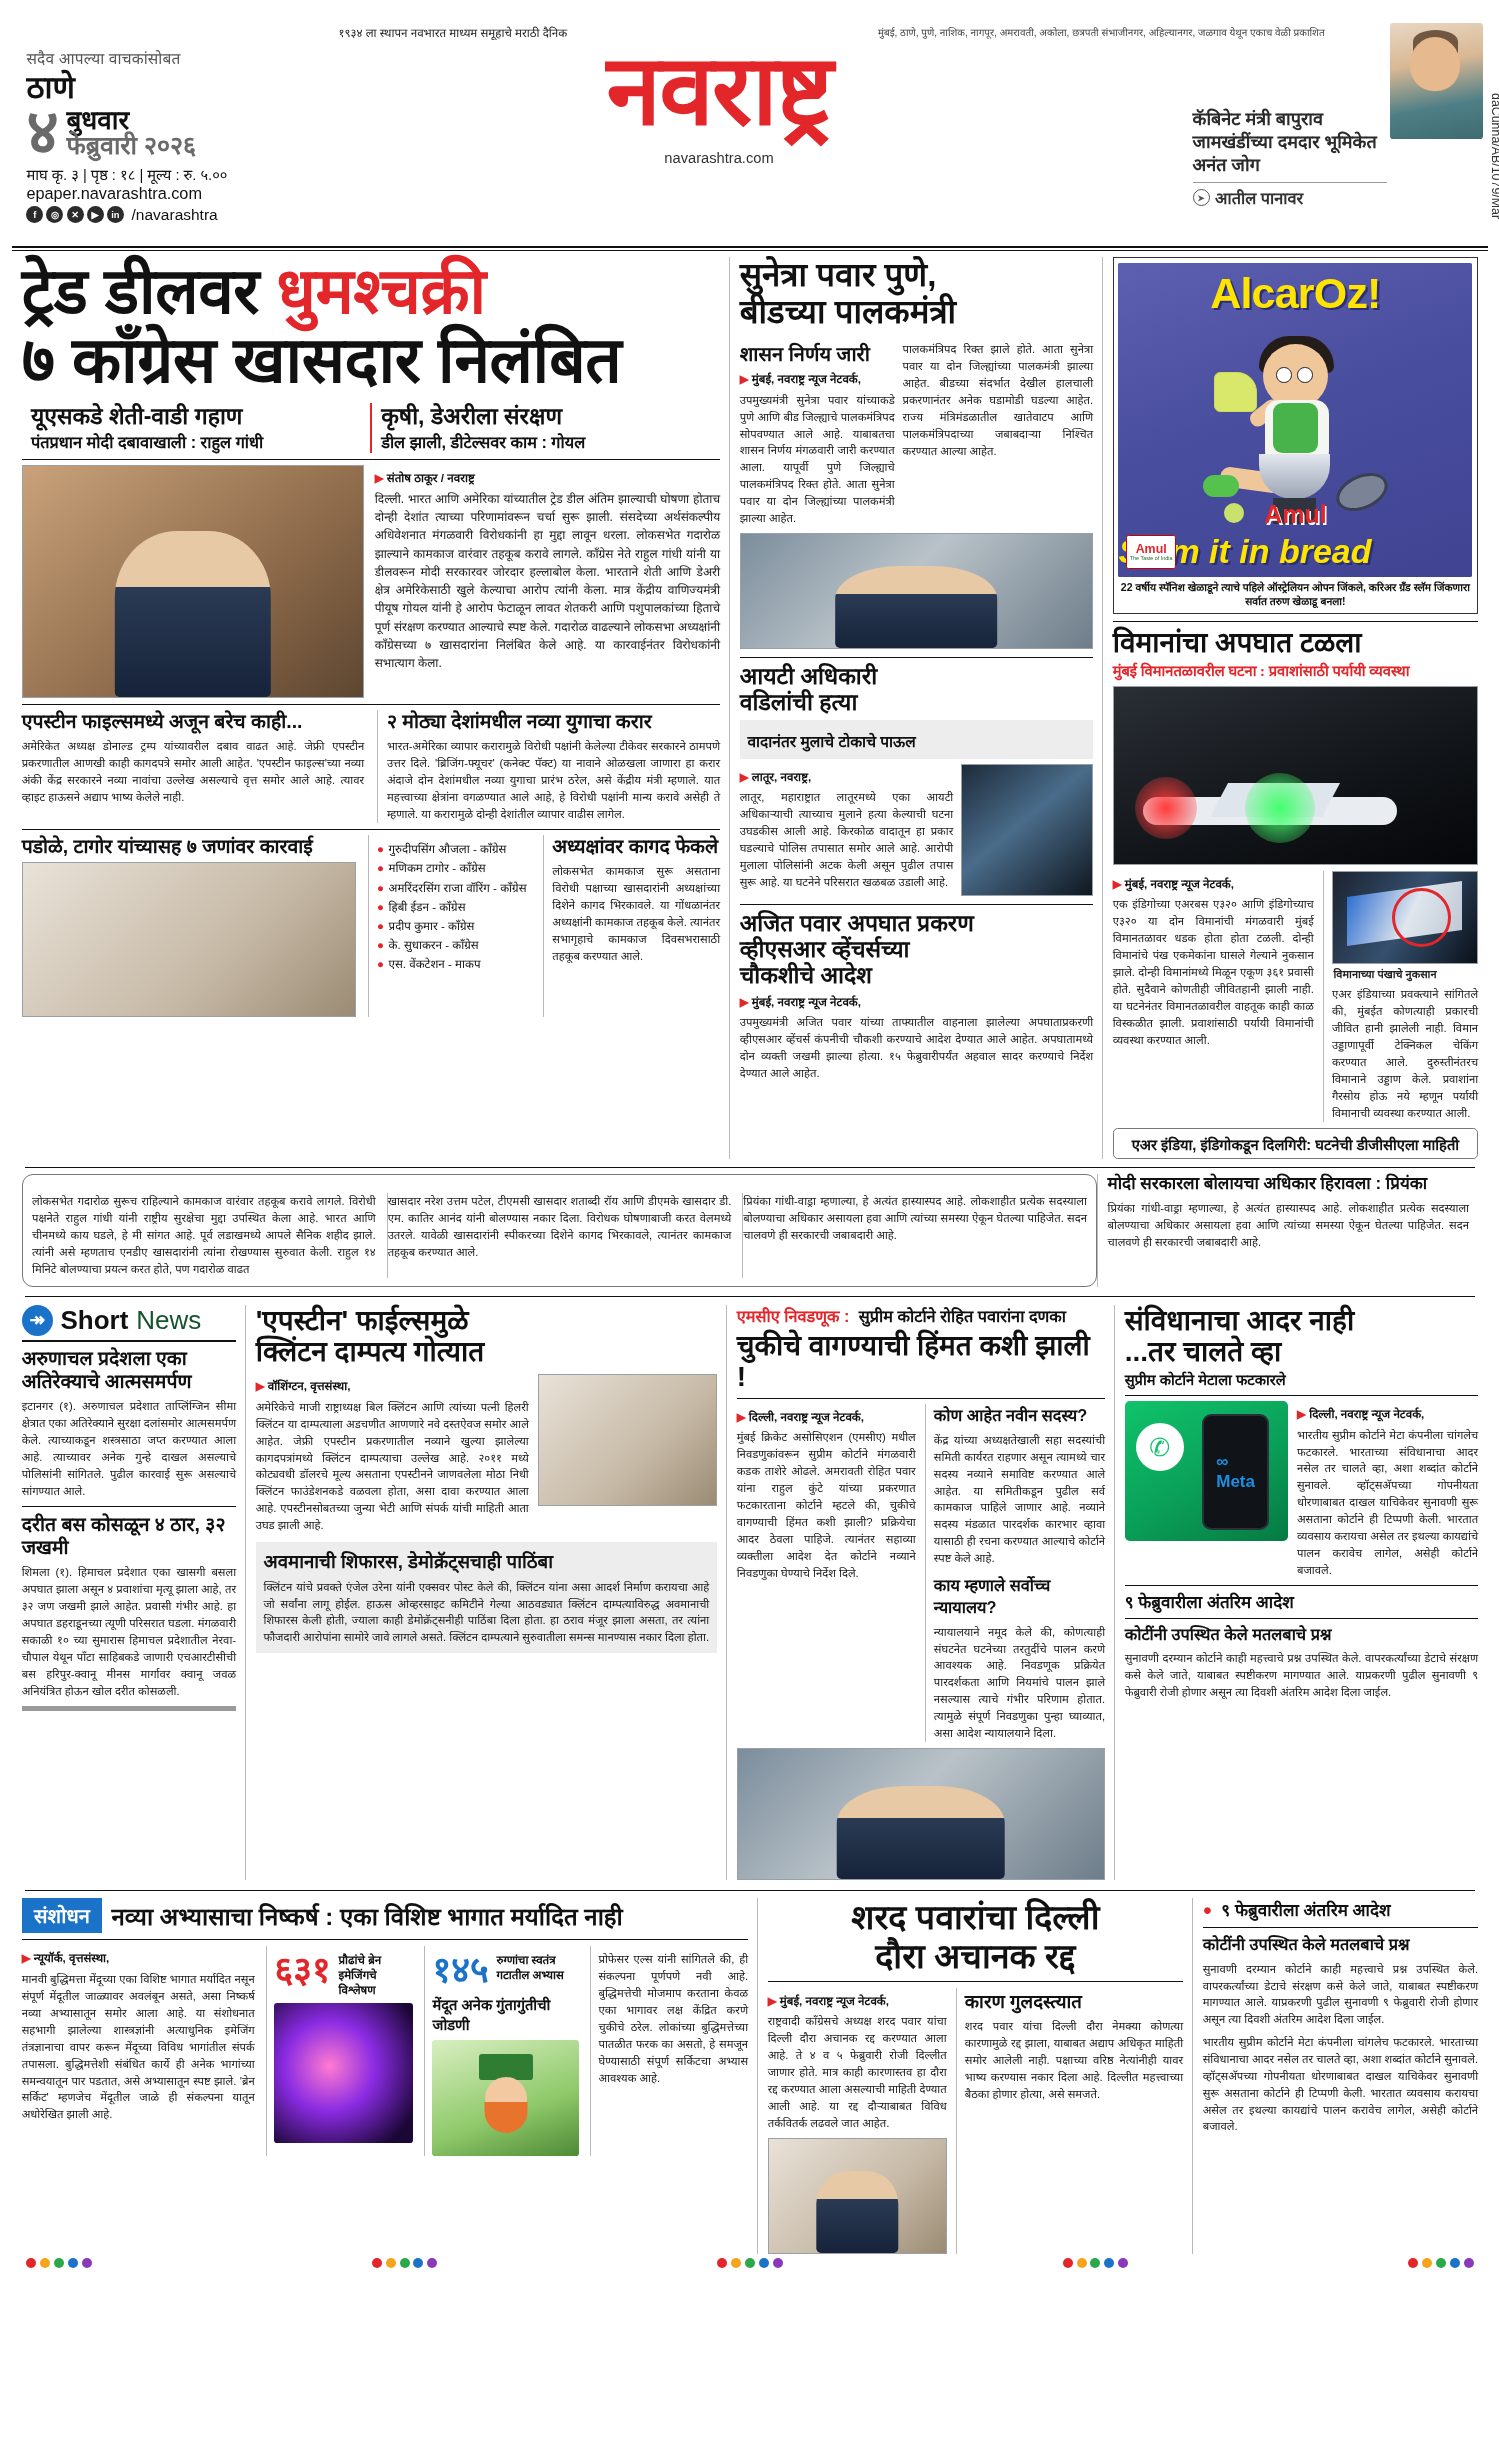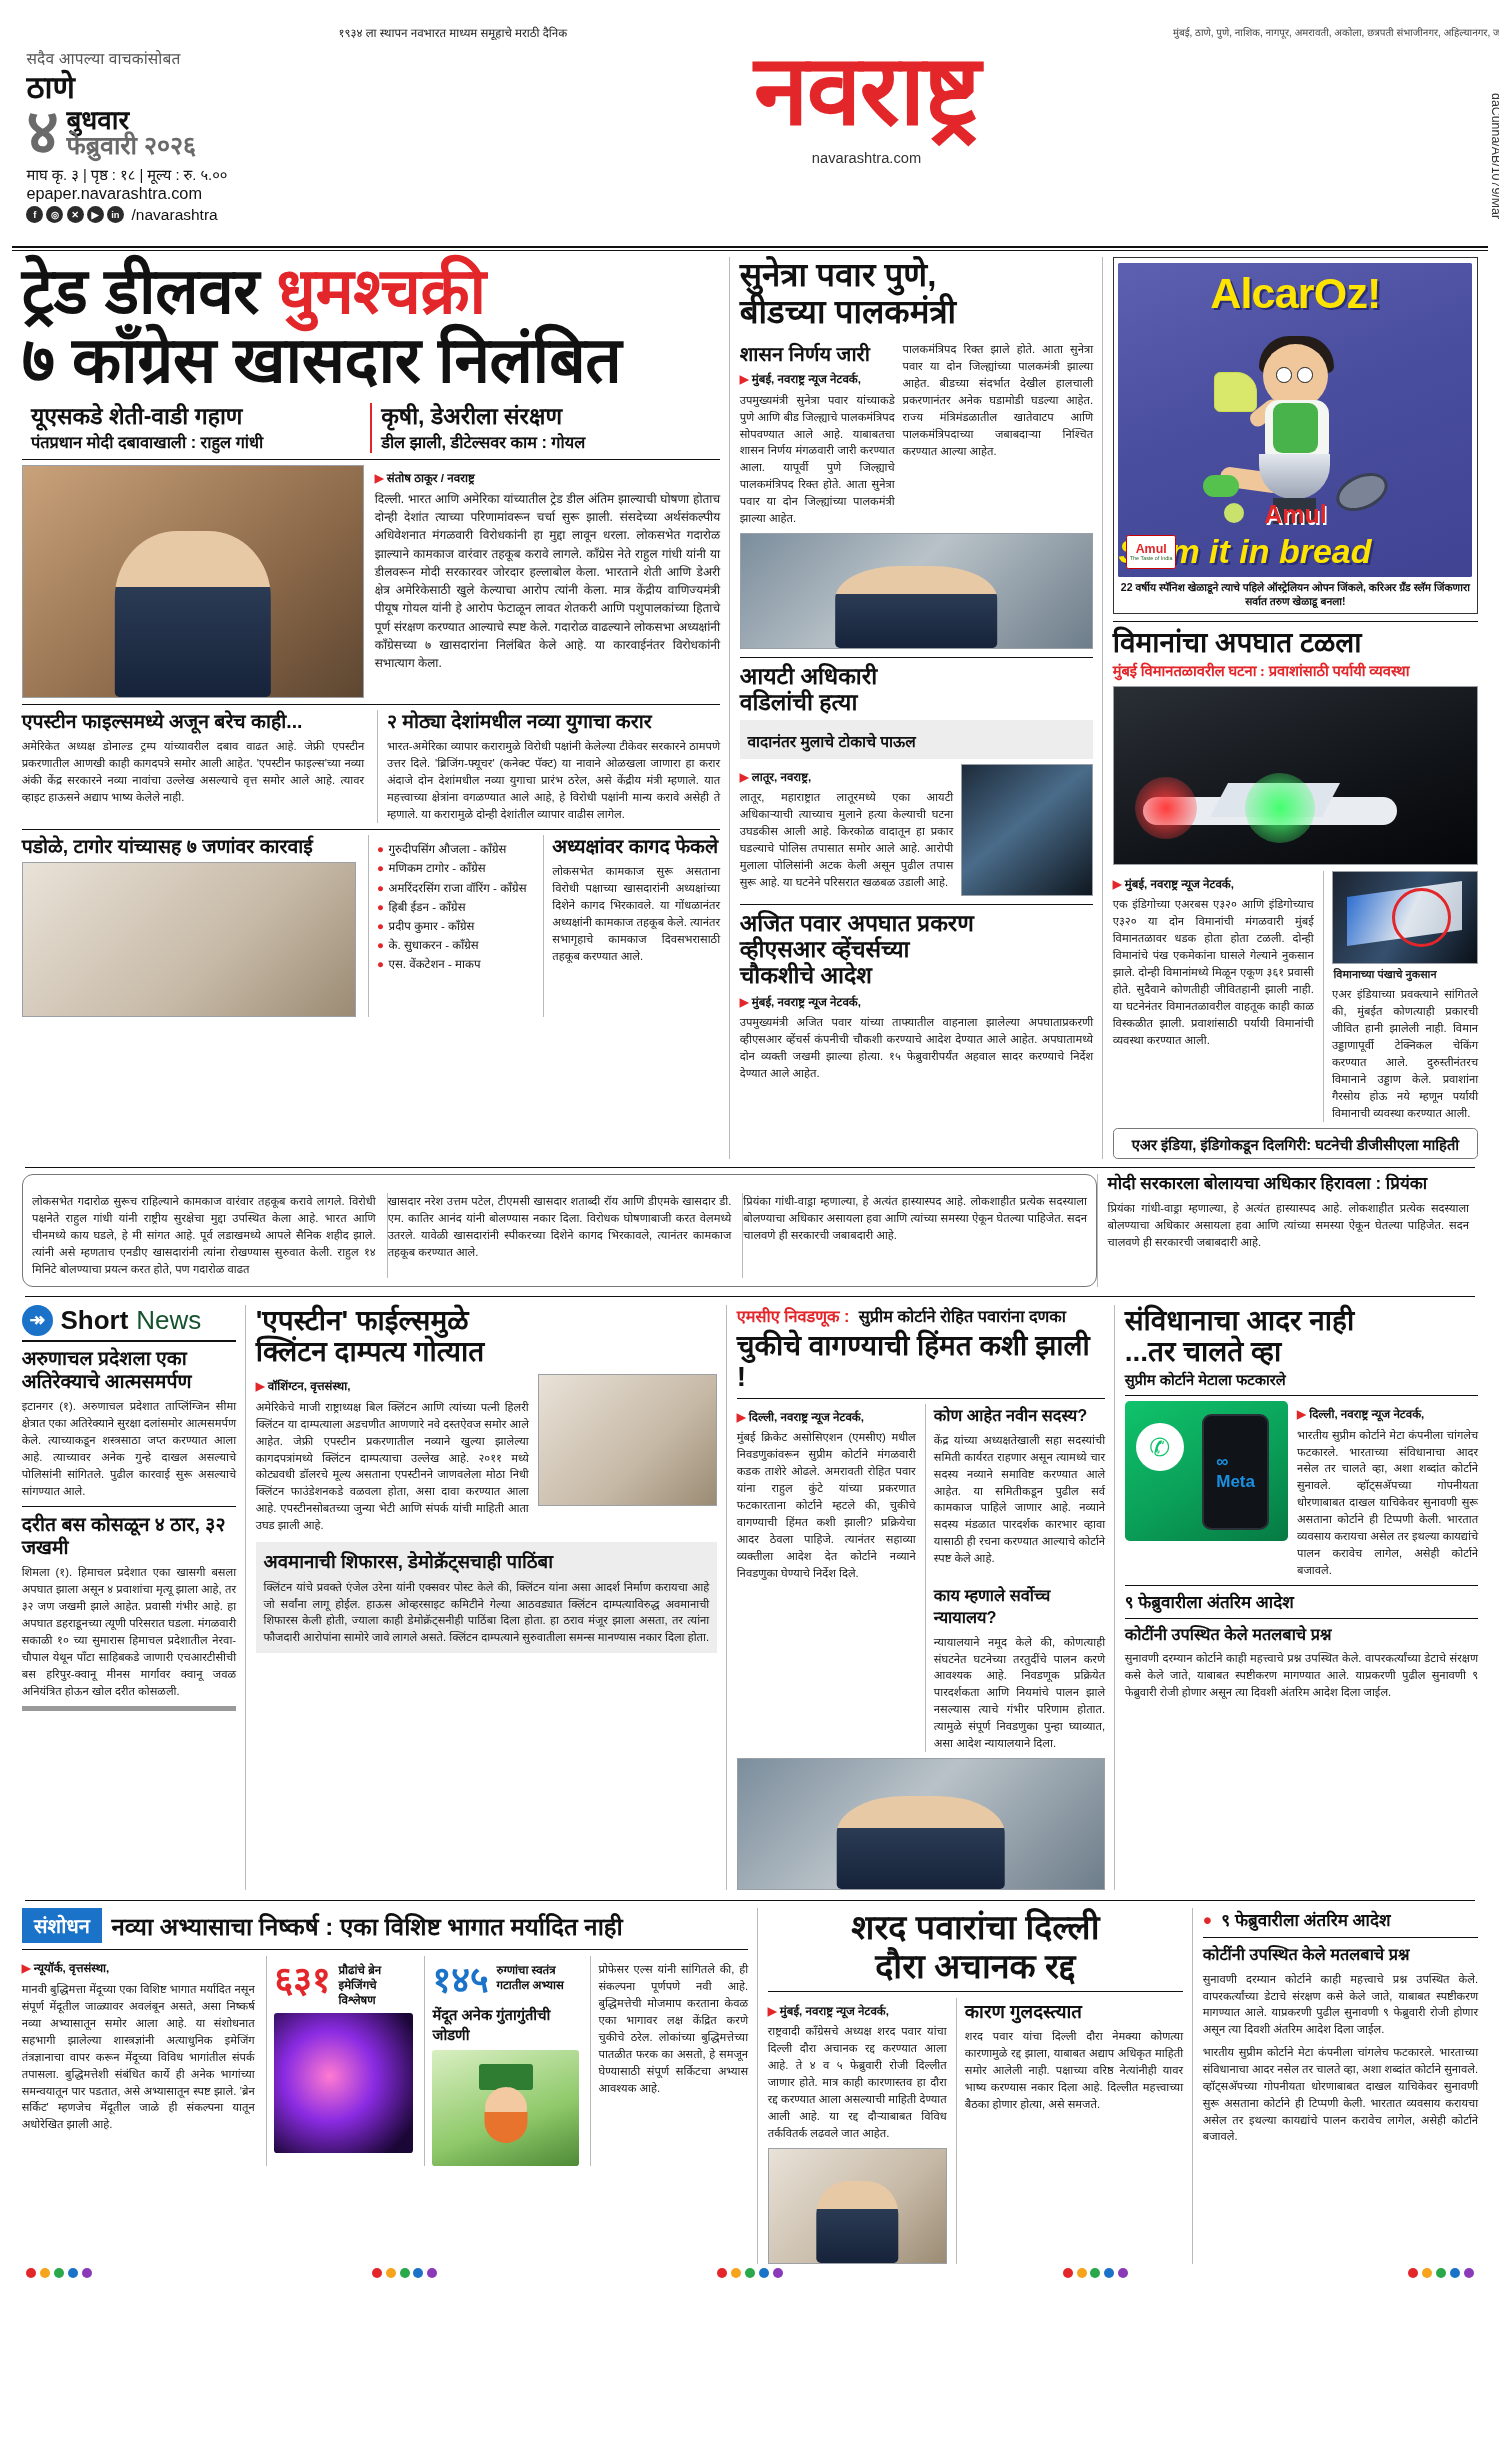--- a/index.html
+++ b/index.html
@@ -200,20 +200,29 @@
       </div>
     </div>
 
     <div class="mast-center">
       <div class="mast-strap">१९३४ ला स्थापन नवभारत माध्यम समूहाचे मराठी दैनिक</div>
       <div class="mast-cities">मुंबई, ठाणे, पुणे, नाशिक, नागपूर, अमरावती, अकोला, छत्रपती संभाजीनगर, अहिल्यानगर, जळगाव येथून एकाच वेळी प्रकाशित</div>
       <div class="logo">नवराष्ट्र</div>
       <div class="mast-site">navarashtra.com</div>
     </div>
 
+    <div class="mast-right">
+      <div class="promo-photo"></div>
+      <div class="promo-txt">कॅबिनेट मंत्री बापुराव जामखंडींच्या दमदार भूमिकेत अनंत जोग</div>
+      <div class="promo-rule"></div>
+      <div class="promo-by">
+        <span class="pb-circ">➤</span>
+        <span>आतील पानावर</span>
+      </div>
+    </div>
   </div>
 
   <div class="hr-thick"></div>
   <div class="hr-thin"></div>
 
   <div class="band">
 
     <div class="col" style="width:717px">
       <h1 class="lead">
         <span>ट्रेड डीलवर </span><span class="red">धुमश्चक्री</span><br>
@@ -502,21 +511,21 @@
         <div style="flex:1">
           <div class="byline">
             <span class="arrow">▶</span>
             <span>दिल्ली, नवराष्ट्र न्यूज नेटवर्क,</span>
           </div>
           <div class="body sm">मुंबई क्रिकेट असोसिएशन (एमसीए) मधील निवडणुकांवरून सुप्रीम कोर्टाने मंगळवारी कडक ताशेरे ओढले. अमरावती रोहित पवार यांना राहुल कुंटे यांच्या प्रकरणात फटकारताना कोर्टाने म्हटले की, चुकीचे वागण्याची हिंमत कशी झाली? प्रक्रियेचा आदर ठेवला पाहिजे. त्यानंतर सहाव्या व्यक्तीला आदेश देत कोर्टाने नव्याने निवडणुका घेण्याचे निर्देश दिले.</div>
         </div>
         <div style="flex:1" class="vrule">
           <div style="font-size:16.3px;font-weight:bold;padding-left:7.8px">कोण आहेत नवीन सदस्य?</div>
           <div class="body sm" style="padding-left:7.8px">केंद्र यांच्या अध्यक्षतेखाली सहा सदस्यांची समिती कार्यरत राहणार असून त्यामध्ये चार सदस्य नव्याने समाविष्ट करण्यात आले आहेत. या समितीकडून पुढील सर्व कामकाज पाहिले जाणार आहे. नव्याने सदस्य मंडळात पारदर्शक कारभार व्हावा यासाठी ही रचना करण्यात आल्याचे कोर्टाने स्पष्ट केले आहे.</div>
-          <div style="font-size:16.3px;font-weight:bold;padding-left:7.8px;margin-top:17px">काय म्हणाले सर्वोच्च न्यायालय?</div>
+          <div style="font-size:16.3px;font-weight:bold;padding-left:7.8px;margin-top:7px">काय म्हणाले सर्वोच्च न्यायालय?</div>
           <div class="body sm" style="padding-left:7.8px">न्यायालयाने नमूद केले की, कोणत्याही संघटनेत घटनेच्या तरतुदींचे पालन करणे आवश्यक आहे. निवडणूक प्रक्रियेत पारदर्शकता आणि नियमांचे पालन झाले नसल्यास त्याचे गंभीर परिणाम होतात. त्यामुळे संपूर्ण निवडणुका पुन्हा घ्याव्यात, असा आदेश न्यायालयाने दिला.</div>
         </div>
       </div>
       <div class="photo ph-grad-a" style="height:132px;margin-top:6.2px">
         <div class="ph-person"></div>
       </div>
     </div>
 
     <div class="col vrule" style="width:373px">
       <h2 class="hl2">

